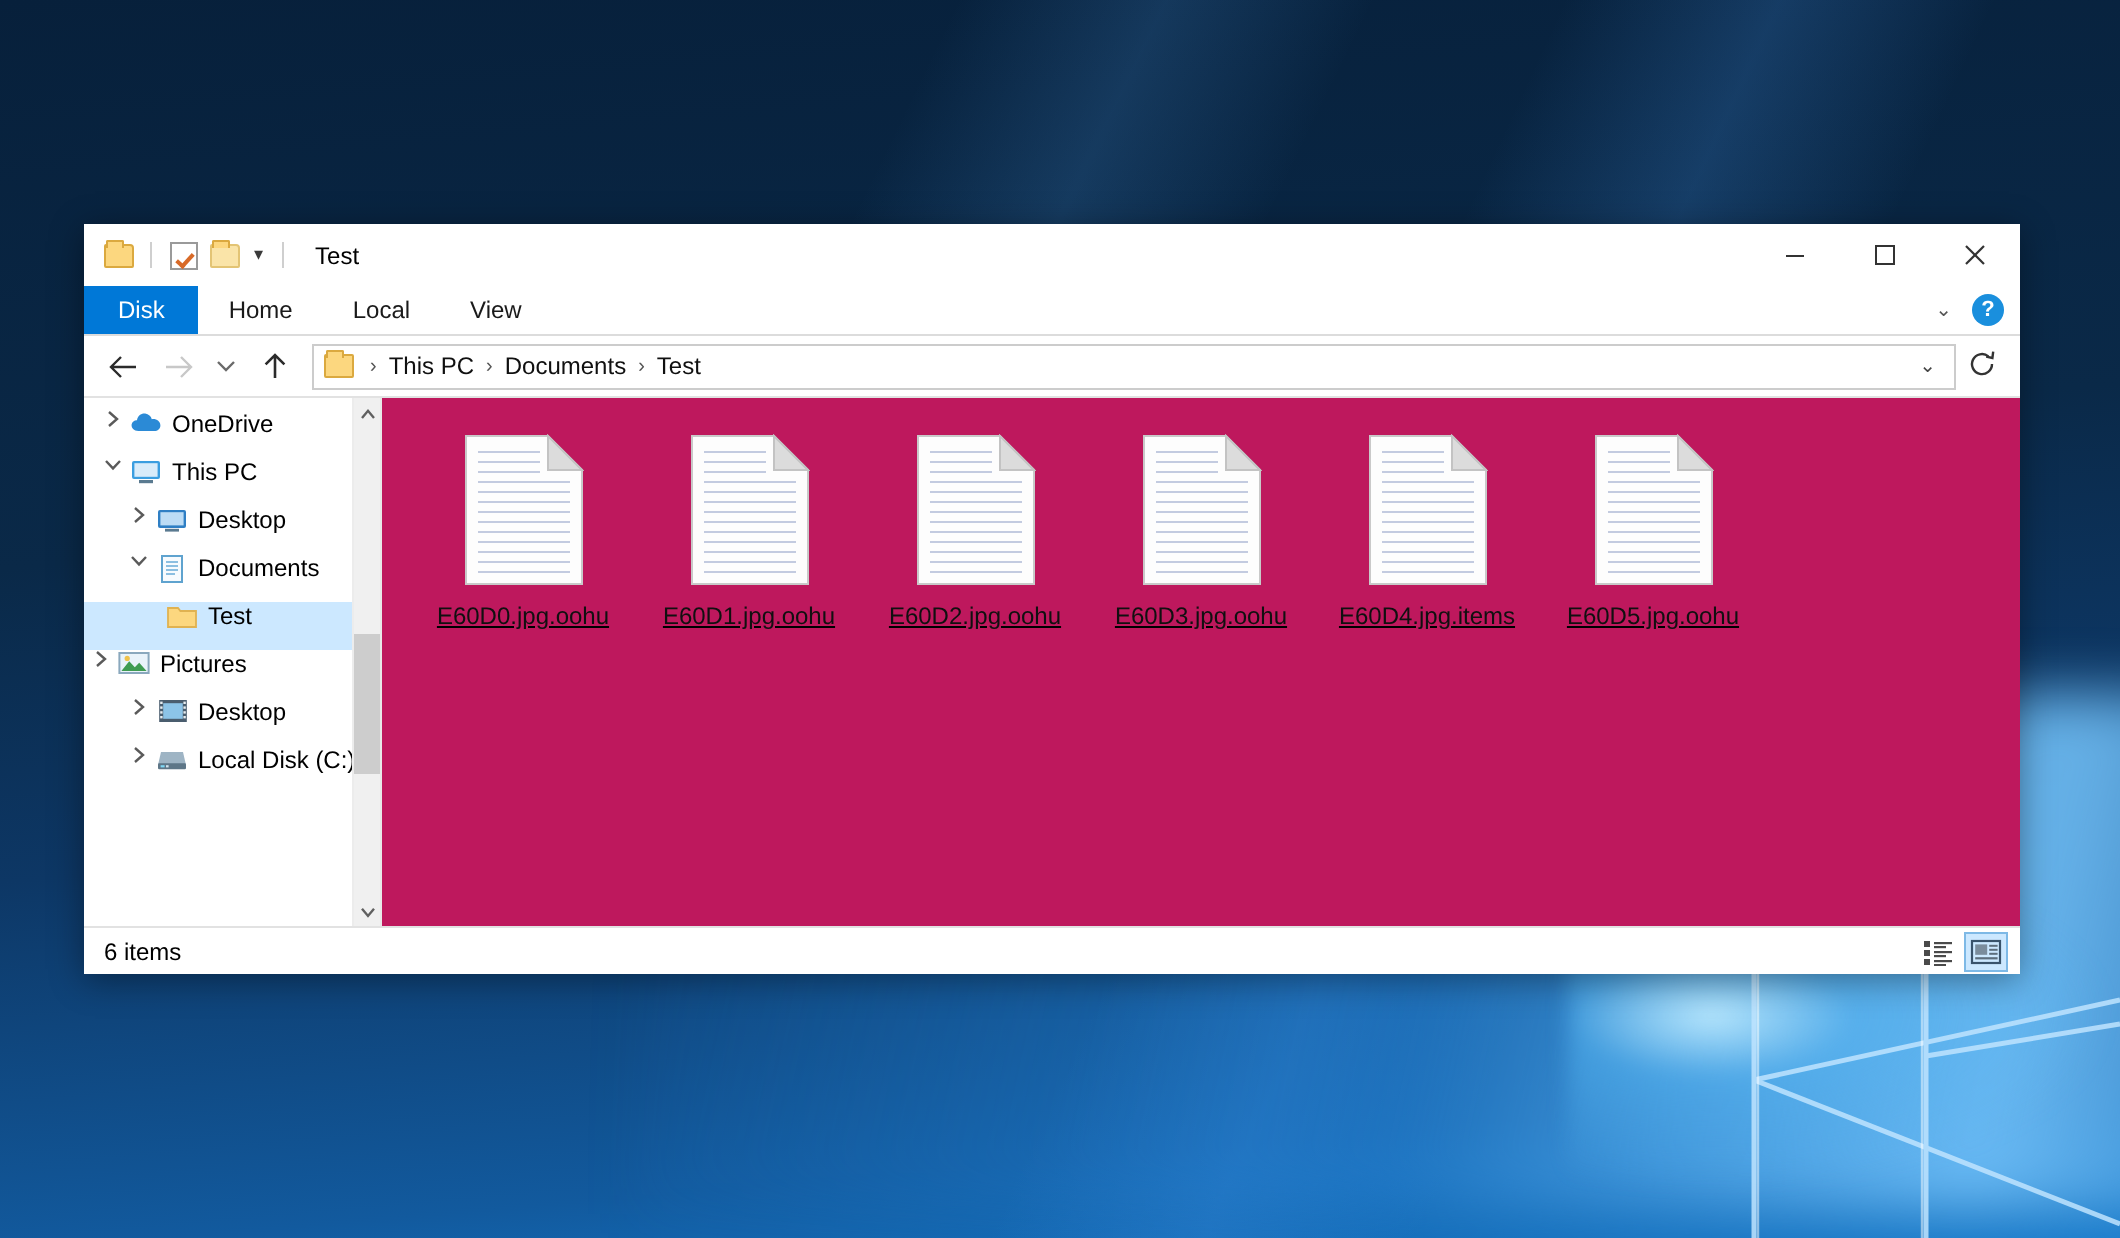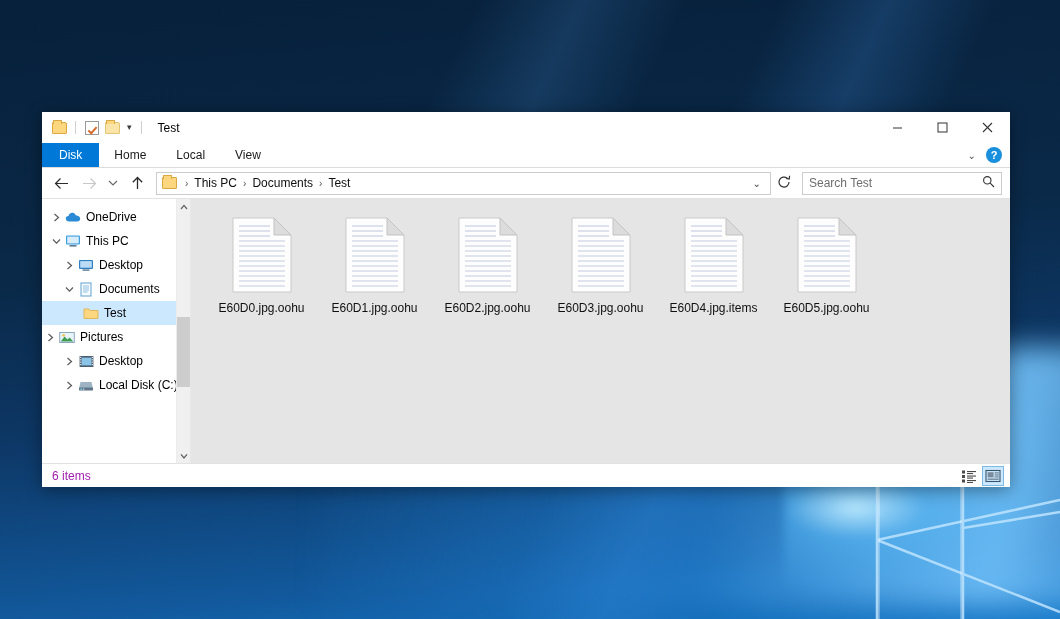--- a/index.html
+++ b/index.html
@@ -186,21 +186,21 @@
     border-top: 1px solid #e2e2e2;
   }
   .sidebar {
     width: 148px; flex: none;
     background: #ffffff;
     position: relative;
     padding-top: 6px;
     overflow: hidden;
   }
   .tree-item {
-    height: 24px; display: flex; align-items: center;
+    height: 24px; display: flex; align-items: flex-start;
     font-size: 12px; color: #000;
     padding-right: 4px;
     white-space: nowrap;
   }
   .tree-item.selected { background: #cce8ff; }
   .tw {
     width: 16px; flex: none;
     display: flex; align-items: center; justify-content: center;
     color: #5a5a5a; font-size: 9px;
   }
@@ -214,26 +214,27 @@
     display: flex; flex-direction: column; align-items: center;
   }
   .vs-arrow { height: 15px; width: 100%; display: flex; align-items: center; justify-content: center; color: #606060; font-size: 8px; }
   .vs-track { flex: 1; width: 100%; position: relative; }
   .vs-thumb {
     position: absolute; left: 0; width: 100%;
     top: 44%; height: 30%;
     background: #cdcdcd;
   }
   .filepane {
-    flex: 1; background: #e5e5e5;
+    flex: 1; background: #be185d;
     border-left: 1px solid #e8e8e8;
     padding: 14px 0 0 14px;
     display: flex; flex-wrap: wrap;
     align-content: flex-start;
     overflow: hidden;
+    text-decoration: underline;
   }
   .fileitem {
     width: 113px; height: 118px;
     display: flex; flex-direction: column; align-items: center;
     padding-top: 4px;
     margin: 0 0 6px 0;
   }
   .doc-ico { width: 60px; height: 76px; flex: none; }
   .fname {
     margin-top: 8px;
@@ -242,21 +243,21 @@
     max-width: 110px;
     white-space: nowrap; overflow: hidden; text-overflow: ellipsis;
   }
   
   .statusbar {
     height: 24px; flex: none;
     border-top: 1px solid #e2e2e2;
     background: #ffffff;
     display: flex; align-items: center;
     padding: 0 6px 0 10px;
-    font-size: 12px; color: #a21caf;
+    font-size: 12px; color: #000000;
   }
   .view-btns { margin-left: auto; display: flex; gap: 2px; align-items: center; }
   .vbtn {
     width: 22px; height: 20px;
     display: flex; align-items: center; justify-content: center;
   }
   .vbtn.active { background: #cce8ff; border: 1px solid #7eb9e6; }
 </style>
 </head>
 <body>
@@ -365,29 +366,20 @@
         <span class="crumb-caret">⌄</span>
       </div>
 
       <div class="refresh">
         <svg width="14" height="14" viewBox="0 0 14 14">
             <path d="M12 7 A5 5 0 1 1 10.2 3.2" fill="none" stroke="#333" stroke-width="1.2"></path>
             <path d="M12.6 0.8 L12.2 4 L9.1 3.3" fill="none" stroke="#333" stroke-width="1.2"></path>
           </svg>
       </div>
 
-      <div class="searchbox">
-        <input type="text" placeholder="Search Test" style="">
-        <span class="mag">
-          <svg width="13" height="13" viewBox="0 0 13 13">
-              <circle cx="5.3" cy="5.3" r="3.7" fill="none" stroke="#333" stroke-width="1.1"></circle>
-              <line x1="8.2" y1="8.2" x2="12" y2="12" stroke="#333" stroke-width="1.1"></line>
-            </svg>
-        </span>
-      </div>
     </div>
 
     <div class="body">
 
       <div class="sidebar">
 
         <div class="tree-item" style="padding-left:6px">
           <span class="tw">
             <svg width="7" height="9" viewBox="0 0 7 9">
                 <path d="M1.5 1 L5.5 4.5 L1.5 8" fill="none" stroke="#5a5a5a" stroke-width="1.2"></path>

